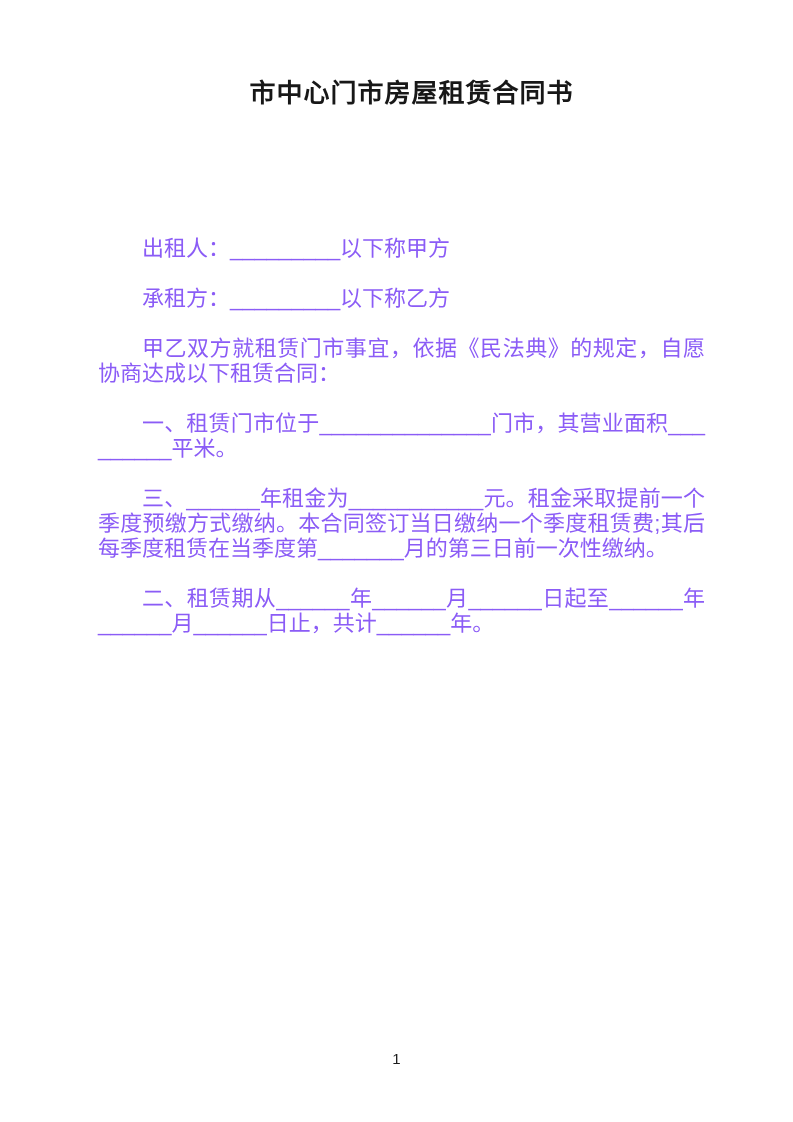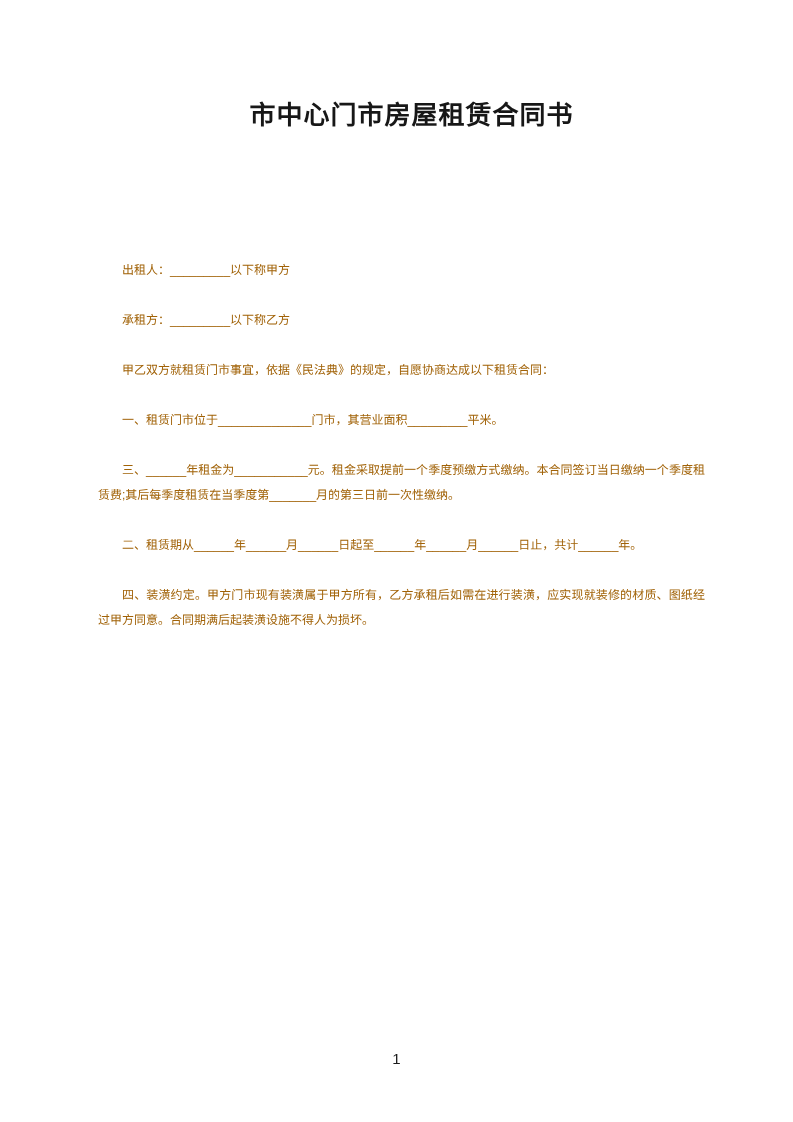--- a/index.html
+++ b/index.html
@@ -10,36 +10,36 @@
   .page {
     position: relative;
     width: 793px;
     height: 1122px;
     margin: 0 auto;
     background: #ffffff;
     color: #1c1c1c;
     overflow: hidden;
   }
   .doc-title {
-    margin-top: 98px;
+    margin-top: 76px;
     padding: 0 88px 0 118px;
     text-align: center;
     font-size: 26px;
     line-height: 34px;
     font-weight: 700;
     letter-spacing: 1px;
     color: #171717;
   }
   .doc-body {
     margin-top: 126px;
     padding: 0 88px 0 98px;
-    font-size: 12px;
+    font-size: 22px;
     line-height: 25px;
     text-align: justify;
-    color: #a16207;
+    color: #8b5cf6;
   }
   .doc-body p {
     margin: 0 0 25px 0;
     text-indent: 2em;
     word-break: break-all;
   }
   .page-footer {
     position: absolute;
     left: 0;
     top: 1048px;
@@ -64,21 +64,20 @@
     <p>承租方：_________以下称乙方</p>
 
     <p>甲乙双方就租赁门市事宜，依据《民法典》的规定，自愿协商达成以下租赁合同：</p>
 
     <p>一、租赁门市位于______________门市，其营业面积_________平米。</p>
 
     <p>三、______年租金为___________元。租金采取提前一个季度预缴方式缴纳。本合同签订当日缴纳一个季度租赁费;其后每季度租赁在当季度第_______月的第三日前一次性缴纳。</p>
 
     <p>二、租赁期从______年______月______日起至______年______月______日止，共计______年。</p>
 
-    <p>四、装潢约定。甲方门市现有装潢属于甲方所有，乙方承租后如需在进行装潢，应实现就装修的材质、图纸经过甲方同意。合同期满后起装潢设施不得人为损坏。</p>
 
 
 
   </div>
 
   <div class="page-footer">1</div>
 
 </div>
 
 </body></html>

